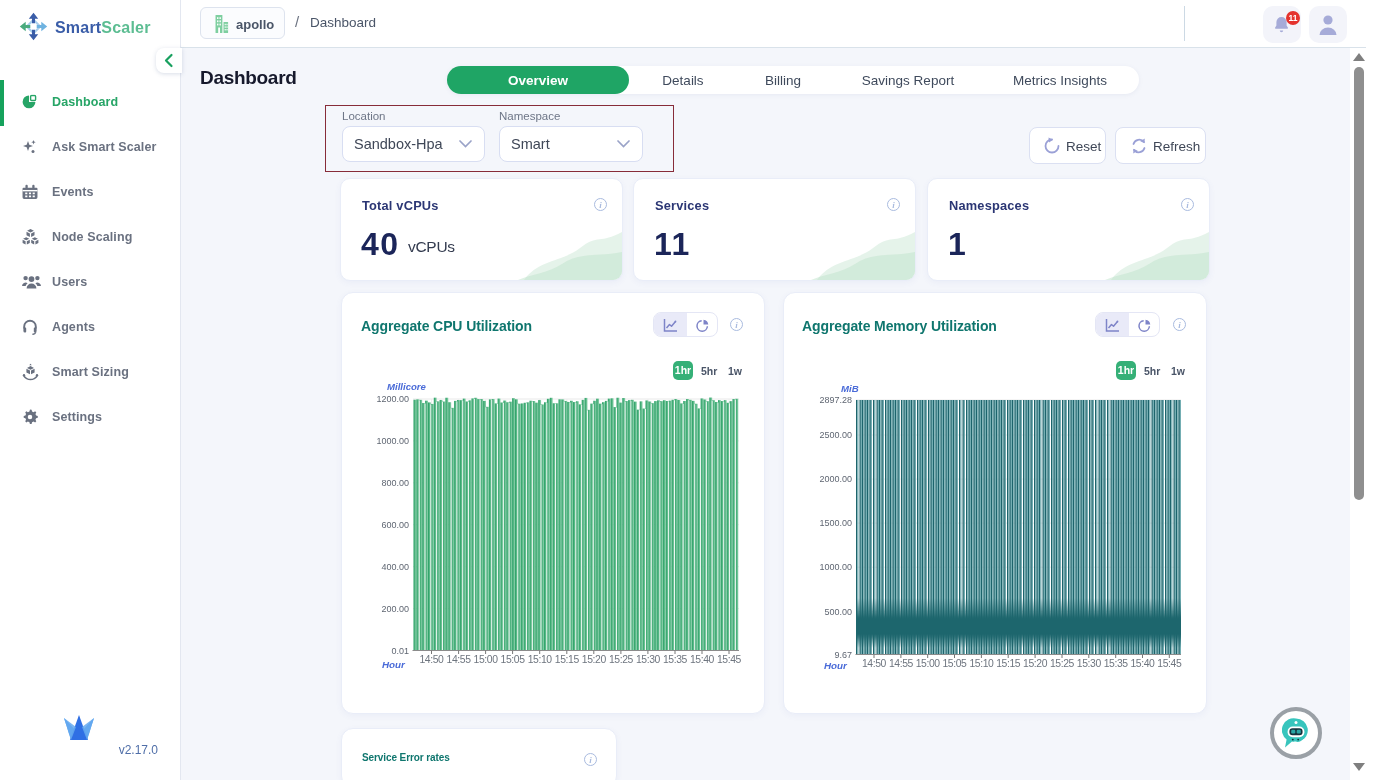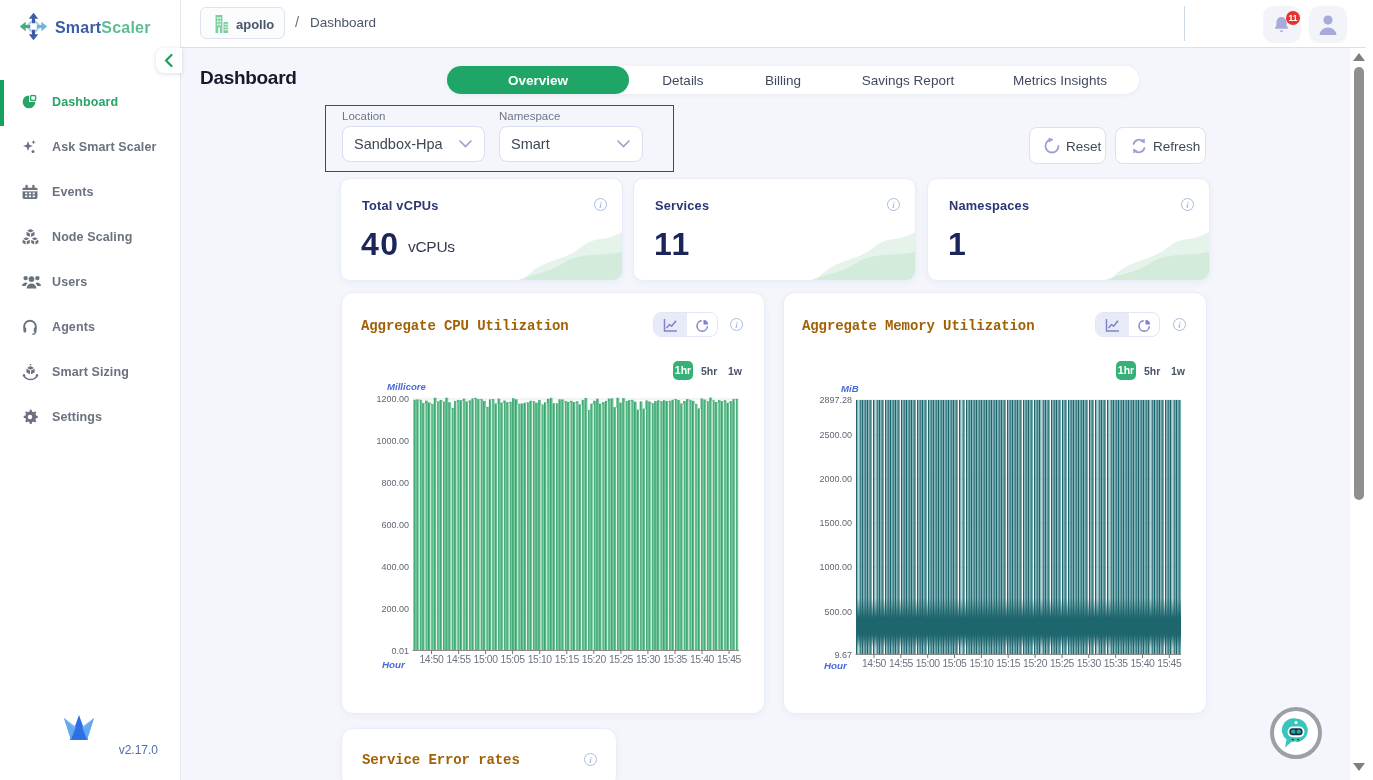--- a/index.html
+++ b/index.html
@@ -23,21 +23,21 @@
 
 .card { position:absolute; background:#fff; border:1px solid #e9edf8; border-radius:10px; box-shadow:0 2px 6px rgba(90,110,180,0.06); }
 .info { position:absolute; width:13px; height:13px; border:1.2px solid #a9bbdf; border-radius:50%; color:#a9bbdf; font-size:9px; font-style:italic; font-weight:bold; text-align:center; line-height:13px; font-family:"Liberation Serif",serif;}
 .sel { position:absolute; background:#fff; border:1px solid #d8def2; border-radius:8px; }
 .sel .txt { position:absolute; left:11px; top:50%; transform:translateY(-50%); font-size:14.5px; color:#3f4757; }
 .sel svg.chev { position:absolute; right:12px; top:50%; transform:translateY(-50%); }
 .btn { position:absolute; background:#fff; border:1px solid #dbe0f2; border-radius:8px; }
 .btn .t { position:absolute; top:50%; transform:translateY(-50%); font-size:13.5px; color:#3f4757; }
 .statnum { position:absolute; font-size:30px; font-weight:bold; color:#1b2559; letter-spacing:1px; line-height:1;}
 .stattitle { position:absolute; font-size:12.8px; font-weight:bold; color:#2b3674; letter-spacing:0.2px;}
-.ctitle { position:absolute; font-size:14px; font-weight:bold; color:#a16207; letter-spacing:-0.1px;font-family:Liberation Mono, monospace;}
+.ctitle { position:absolute; font-size:14px; font-weight:bold; color:#0f766e; letter-spacing:-0.1px;}
 .toggle { position:absolute; width:65px; height:25px; border:1px solid #e4e6f5; border-radius:8px; background:#fff; overflow:hidden;}
 .toggle .half { position:absolute; left:0; top:0; width:33px; height:25px; background:#e9eaf8; }
 .tbtn-g { position:absolute; width:20px; height:19px; border-radius:5px; background:#35b077; color:#fff; font-size:10.5px; font-weight:bold; text-align:center; line-height:19px; }
 .tbtn { position:absolute; font-size:10.5px; color:#4a5568; font-weight:bold; }
 </style>
 </head>
 <body>
 
 <div class="abs" id="content"></div>
 
@@ -826,21 +826,21 @@
 <text x="1115.7" y="666.5" text-anchor="middle" font-size="10.4" letter-spacing="-0.4" fill="#6e757f">15:35</text>
 <line x1="1142.5" y1="654.5" x2="1142.5" y2="658.0" stroke="#777" stroke-width="1"></line>
 <text x="1142.5" y="666.5" text-anchor="middle" font-size="10.4" letter-spacing="-0.4" fill="#6e757f">15:40</text>
 <line x1="1169.3" y1="654.5" x2="1169.3" y2="658.0" stroke="#777" stroke-width="1"></line>
 <text x="1169.3" y="666.5" text-anchor="middle" font-size="10.4" letter-spacing="-0.4" fill="#6e757f">15:45</text>
 <text x="841" y="392" font-size="9.6" font-style="italic" font-weight="bold" fill="#4a6bd8">MiB</text>
 <text x="824" y="669" font-size="9.8" font-style="italic" font-weight="bold" fill="#4a6bd8">Hour</text>
 </svg>
 
 <div class="card" style="left:341px;top:728px;width:276px;height:60px;border-radius:12px;">
-  <span class="ctitle" style="left:20px;top:23px;font-size:14px;">Service Error rates</span>
+  <span class="ctitle" style="left:20px;top:23px;font-size:10px;">Service Error rates</span>
   <div class="info" style="left:242px;top:24px;"><span style="position:relative;top:-0.5px">i</span></div>
 </div>
 
 <div class="abs" style="left:1270px;top:707px;width:52px;height:52px;border-radius:50%;background:#fff;border:4px solid #9aa0a6;"></div>
 <svg class="abs" style="left:1282px;top:718px" width="28" height="31" viewBox="0 0 28 31">
   <path d="M14 0.5 a11.8 11.8 0 0 1 4 22.9 c-2.5 1 -5.5 1.1 -8 0.2 L3 29.5 L4.6 21.5 A11.8 11.8 0 0 1 14 0.5 Z" fill="#38c5bd"></path>
   <circle cx="14" cy="4.6" r="1.5" fill="#fff"></circle>
   <rect x="5.6" y="8.6" width="16.8" height="10.6" rx="5" fill="#fff"></rect>
   <rect x="7.4" y="10.2" width="13.2" height="7" rx="3.2" fill="#16323c"></rect>
   <rect x="9.2" y="11.8" width="4.1" height="3.6" rx="1.2" fill="#2aa5a5"></rect>

